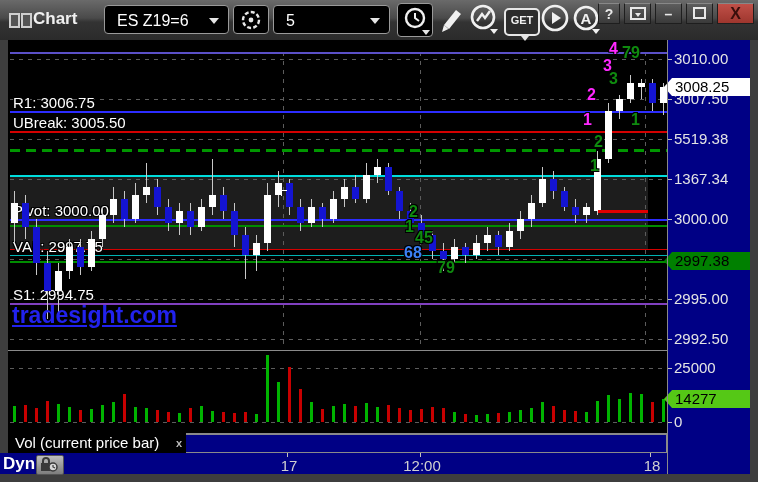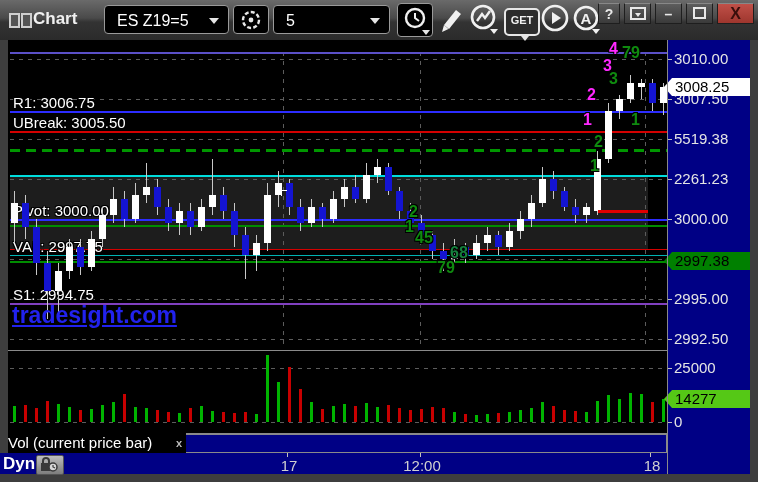--- a/index.html
+++ b/index.html
@@ -49,21 +49,21 @@
 </head>
 <body>
 
 <div id="app">
 
   <div class="titlebar">
     <div class="abs win-icon" style="left:9px;top:13px;"><span></span><span></span></div>
     <div class="app-title">Chart</div>
 
     <div class="pill" style="left:104px;width:125px;">
-      <span class="txt">ES Z19=5</span>
+      <span class="txt">ES Z19=6</span>
       <span class="chev"></span>
     </div>
 
     <div class="pill" style="left:233px;width:36px;">
       <svg width="24" height="24" style="position:absolute;left:5px;top:2px;">
         <circle cx="12" cy="12" r="8" fill="none" stroke="#e8e8e8" stroke-width="2.4" stroke-dasharray="4 2.2"></circle>
         <circle cx="12" cy="12" r="2.4" fill="#e8e8e8"></circle>
       </svg>
     </div>
 
@@ -361,31 +361,31 @@
       <div class="abs annot" style="left: 603px; top: 57px; color: rgb(255, 40, 255);">3</div>
       <div class="abs annot" style="left: 609px; top: 70px; color: rgb(15, 138, 15);">3</div>
       <div class="abs annot" style="left: 587px; top: 86px; color: rgb(255, 40, 255);">2</div>
       <div class="abs annot" style="left: 583px; top: 111px; color: rgb(255, 40, 255);">1</div>
       <div class="abs annot" style="left: 631px; top: 111px; color: rgb(15, 138, 15);">1</div>
       <div class="abs annot" style="left: 594px; top: 133px; color: rgb(15, 138, 15);">2</div>
       <div class="abs annot" style="left: 590px; top: 157px; color: rgb(15, 138, 15);">1</div>
       <div class="abs annot" style="left: 409px; top: 203px; color: rgb(15, 138, 15);">2</div>
       <div class="abs annot" style="left: 405px; top: 218px; color: rgb(15, 138, 15);">1</div>
       <div class="abs annot" style="left: 415px; top: 229px; color: rgb(15, 138, 15);">45</div>
-      <div class="abs annot" style="left: 450px; top: 244px; color: #15803d;">68</div>
+      <div class="abs annot" style="left: 404px; top: 244px; color: #3b82f6;">68</div>
       <div class="abs annot" style="left: 437px; top: 259px; color: rgb(15, 138, 15);">79</div>
       <div class="abs watermark" style="left: 12px; top: 302px;">tradesight.com</div>
       <div class="abs" style="left: 667px; top: 59px; width: 5px; height: 1px; background: rgb(192, 192, 192);"></div>
       <div class="abs tick-label" style="left: 674px; top: 50px;">3010.00</div>
       <div class="abs" style="left: 667px; top: 99px; width: 5px; height: 1px; background: rgb(192, 192, 192);"></div>
       <div class="abs tick-label" style="left: 674px; top: 90px;">3007.50</div>
       <div class="abs" style="left: 667px; top: 139px; width: 5px; height: 1px; background: rgb(192, 192, 192);"></div>
       <div class="abs tick-label" style="left: 674px; top: 130px;">5519.38</div>
       <div class="abs" style="left: 667px; top: 179px; width: 5px; height: 1px; background: rgb(192, 192, 192);"></div>
-      <div class="abs tick-label" style="left: 674px; top: 170px;">2261.23</div>
+      <div class="abs tick-label" style="left: 674px; top: 170px;">1367.34</div>
       <div class="abs" style="left: 667px; top: 219px; width: 5px; height: 1px; background: rgb(192, 192, 192);"></div>
       <div class="abs tick-label" style="left: 674px; top: 210px;">3000.00</div>
       <div class="abs" style="left: 667px; top: 299px; width: 5px; height: 1px; background: rgb(192, 192, 192);"></div>
       <div class="abs tick-label" style="left: 674px; top: 290px;">2995.00</div>
       <div class="abs" style="left: 667px; top: 339px; width: 5px; height: 1px; background: rgb(192, 192, 192);"></div>
       <div class="abs tick-label" style="left: 674px; top: 330px;">2992.50</div>
       <div class="abs" style="left: 667px; top: 368px; width: 5px; height: 1px; background: rgb(192, 192, 192);"></div>
       <div class="abs tick-label" style="left: 674px; top: 359px;">25000</div>
       <div class="abs" style="left: 667px; top: 422px; width: 5px; height: 1px; background: rgb(192, 192, 192);"></div>
       <div class="abs tick-label" style="left: 674px; top: 413px;">0</div>
@@ -401,21 +401,21 @@
       <div class="abs pointer-box" style="left: 672px; top: 252px; background: rgb(0, 128, 0);">2997.38</div>
       <div class="abs ptr-arrow" style="left: 664px; top: 390px; border-right: 8px solid rgb(85, 200, 22);"></div>
       <div class="abs pointer-box" style="left: 672px; top: 390px; background: rgb(85, 200, 22);">14277</div>
     </div>
 
   <div class="abs grayline" style="left:8px;top:350px;width:659px;height:1px;"></div>
   <div class="abs grayline" style="left:8px;top:433px;width:659px;height:1px;"></div>
   <div class="abs grayline" style="left:667px;top:40px;width:1px;height:434px;"></div>
 
   <div class="voltab">
-    <span style="">Vol (current price bar)</span>
+    <span style="padding-left:7px;">Vol (current price bar)</span>
     <span class="x">x</span>
   </div>
 
   <div class="dyn">Dyn</div>
   <div class="lockbtn">
     <svg width="24" height="16">
       <rect x="4" y="7" width="10" height="8" fill="#3a3a3a"></rect>
       <path d="M6 7 v-2 a3 3 0 0 1 6 0 v2" fill="none" stroke="#3a3a3a" stroke-width="2"></path>
       <circle cx="16" cy="11" r="4" fill="#d8d8d8" stroke="#3a3a3a" stroke-width="1.5"></circle>
       <path d="M16 9 v2 l2 1" fill="none" stroke="#3a3a3a" stroke-width="1.2"></path>

